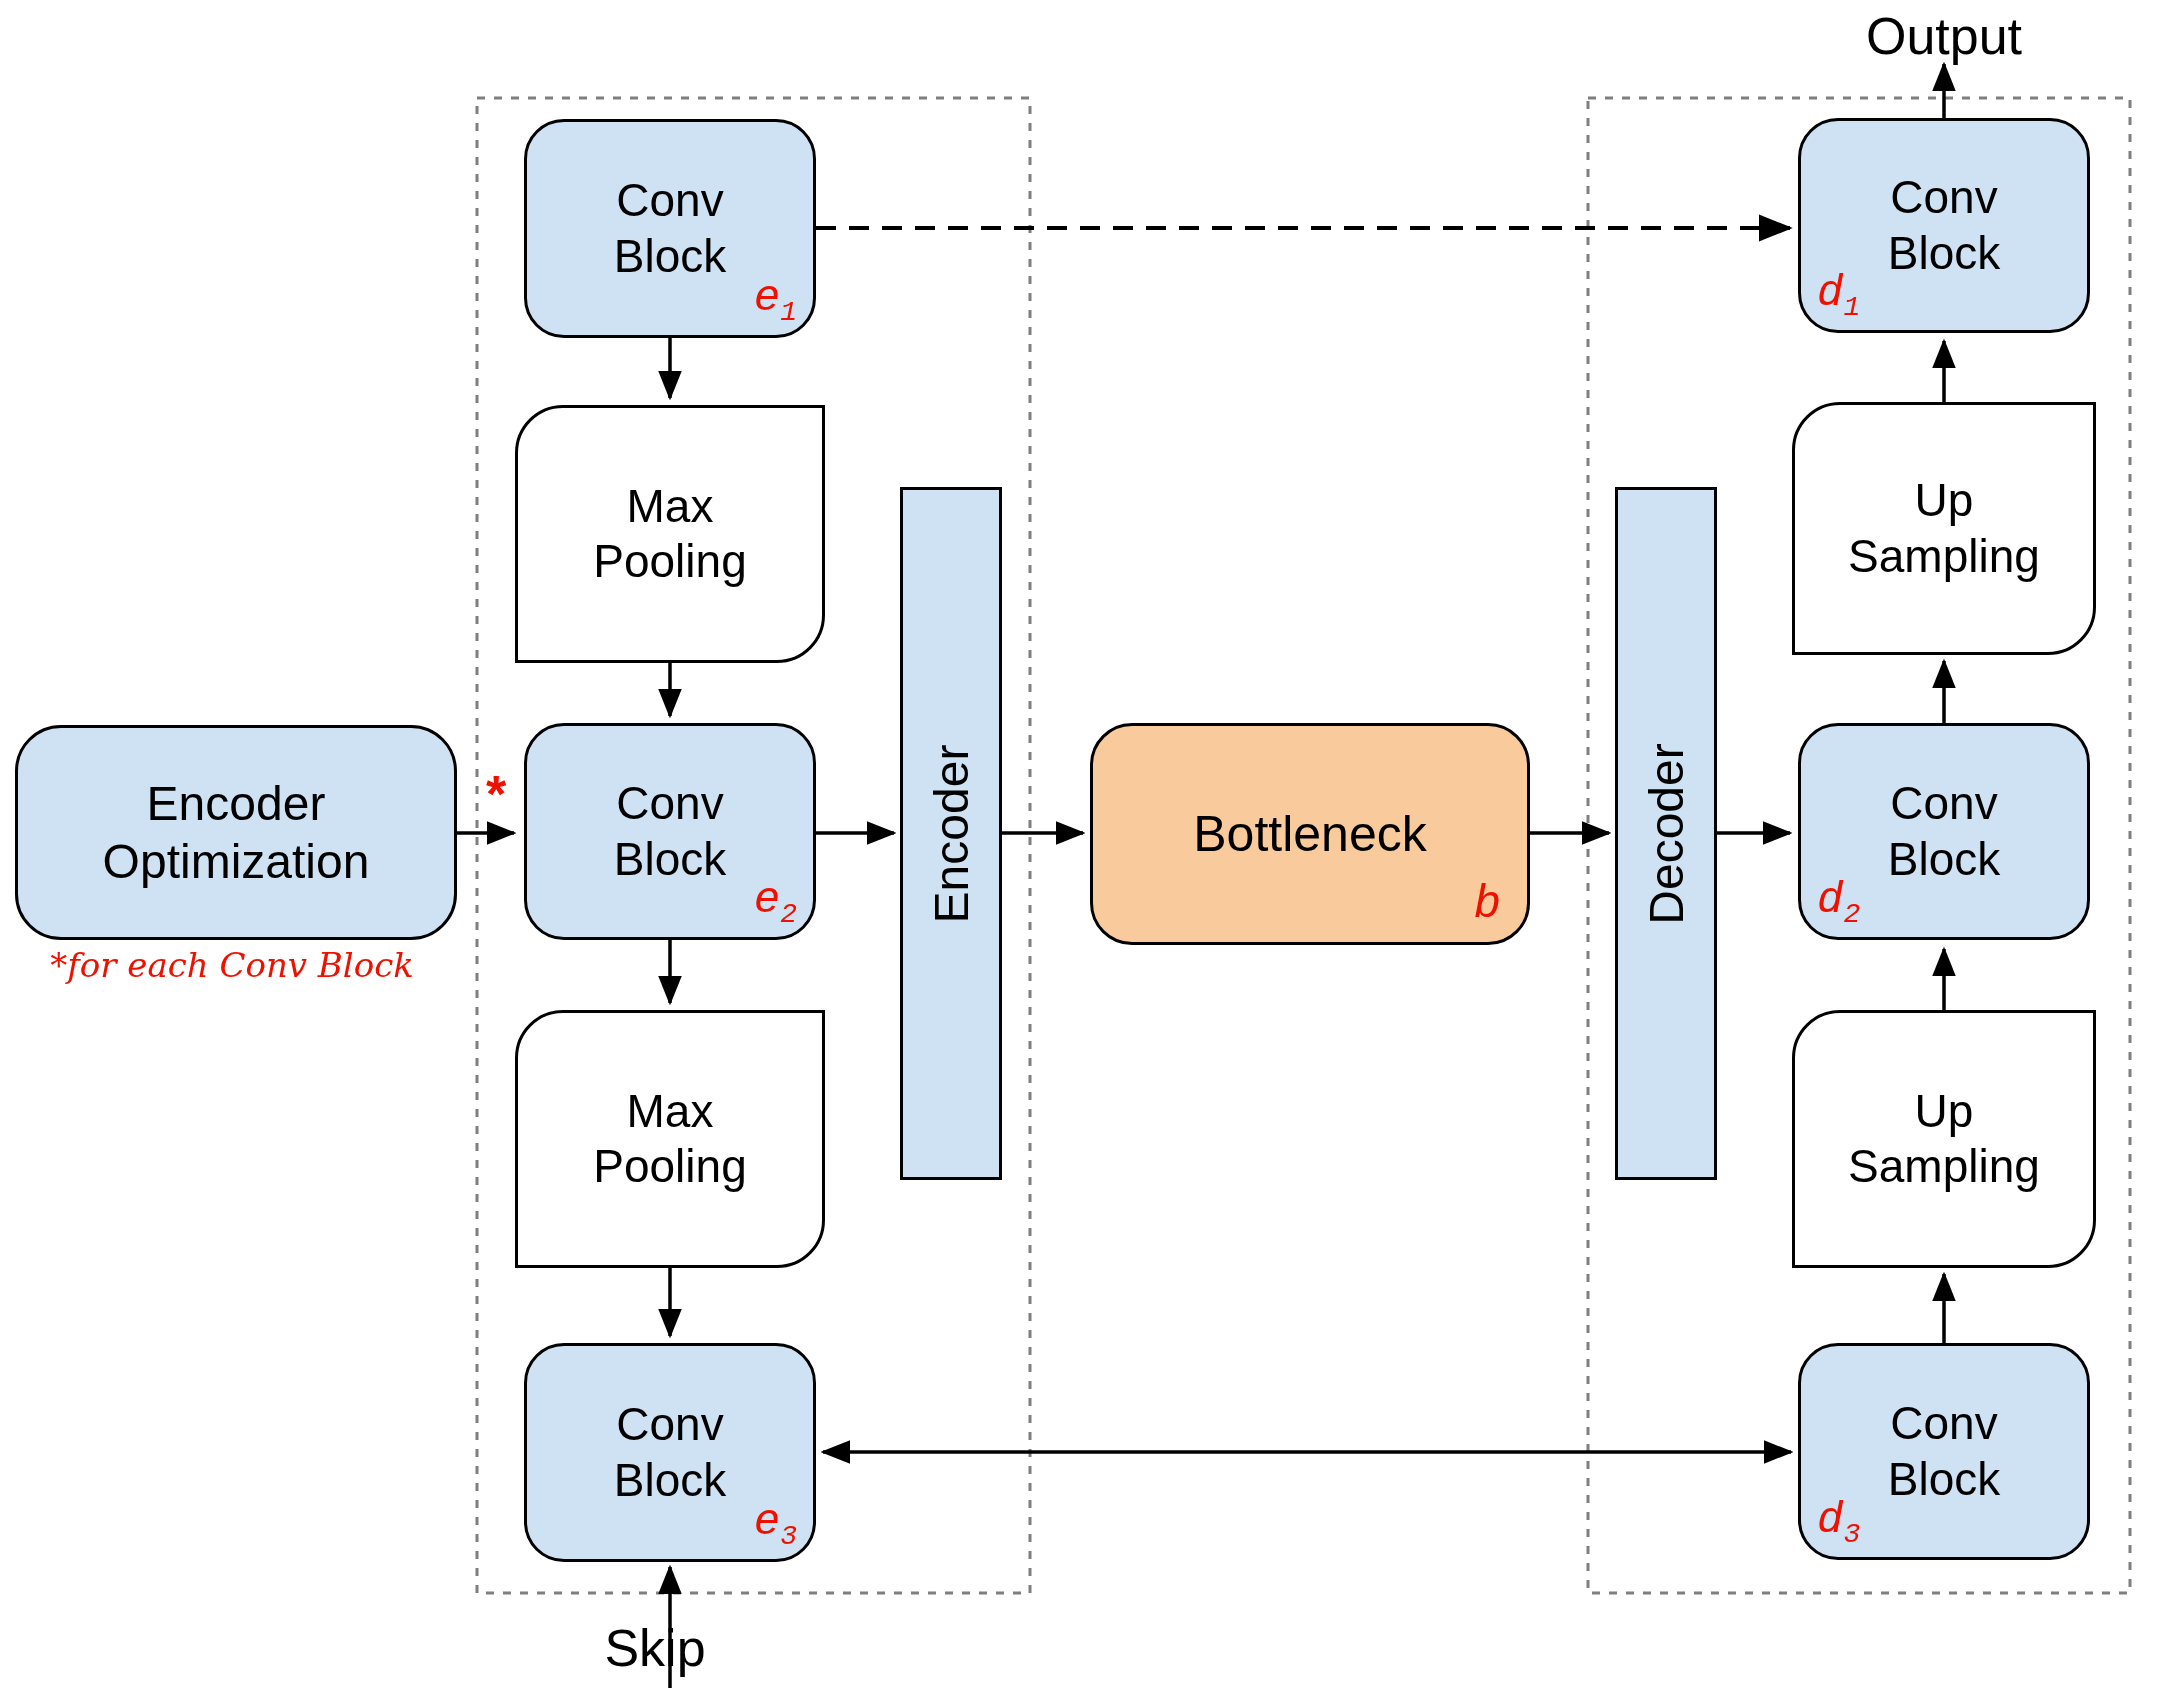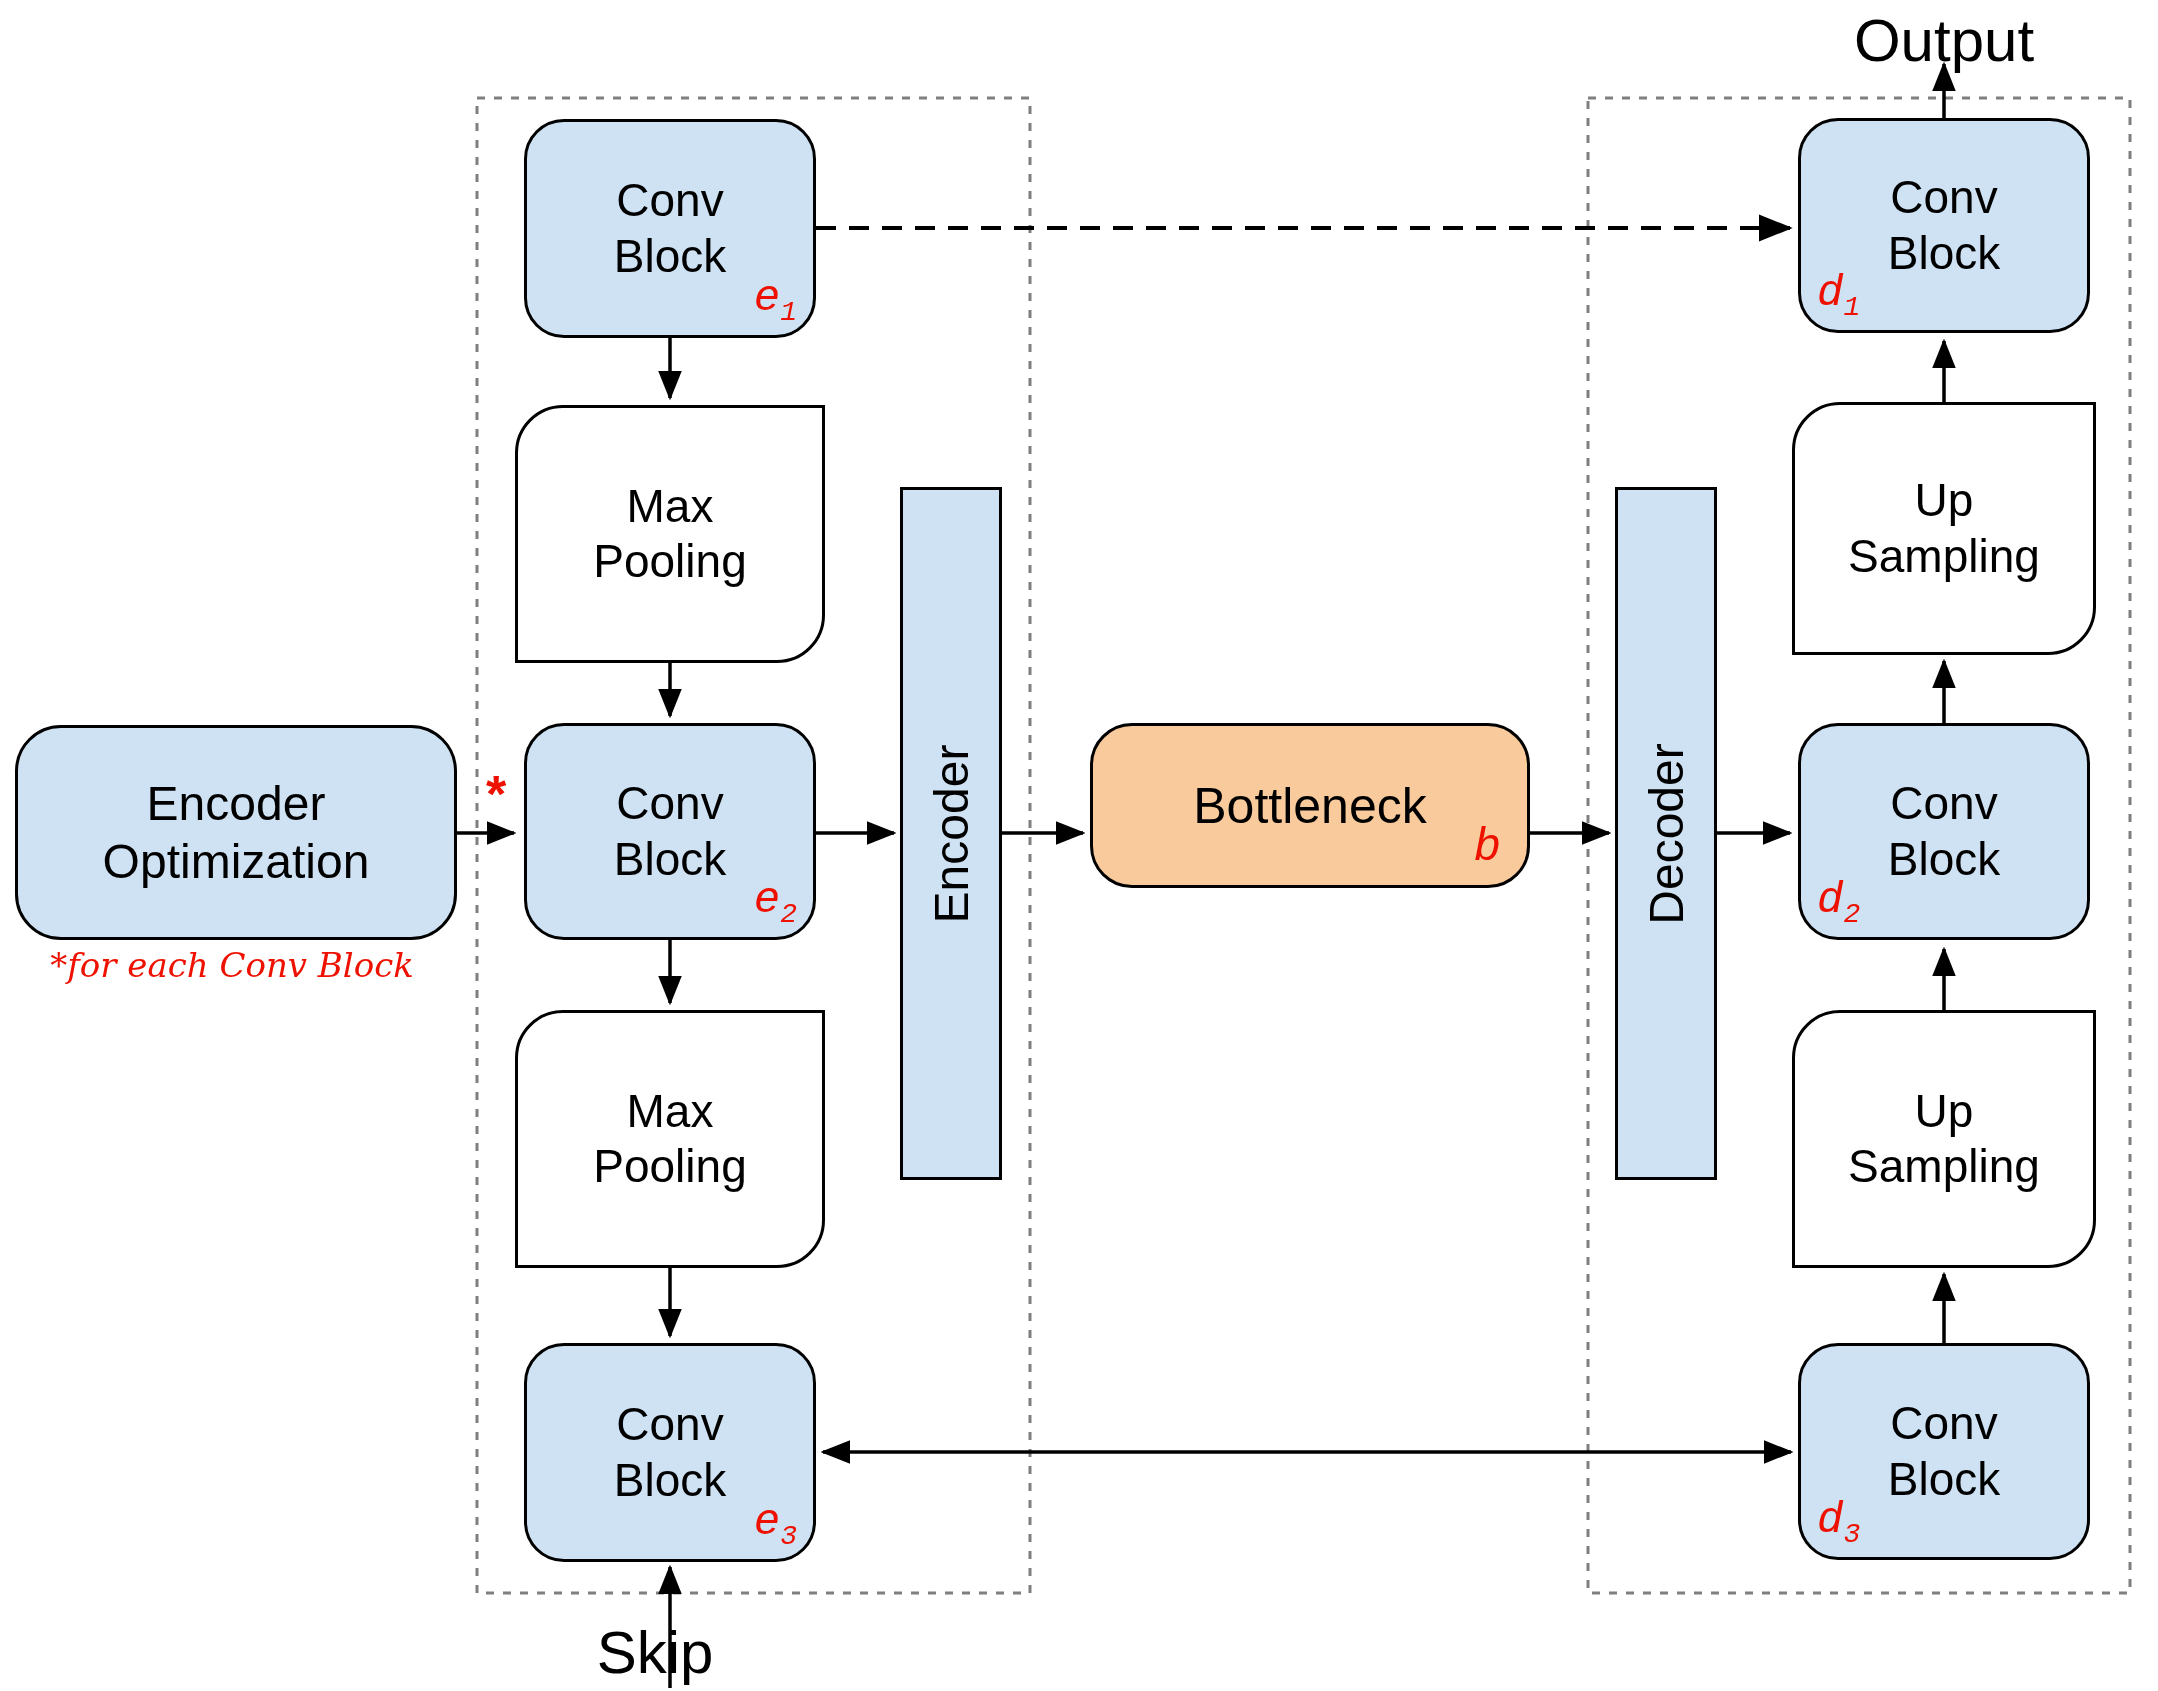--- a/index.html
+++ b/index.html
@@ -74,21 +74,21 @@
   .tag sub{font-size:28px;line-height:1;}
   .tag.br{right:16px;bottom:8px;}
   .tag.bl{left:16px;bottom:8px;}
   .freetext{
     position:absolute;
     transform:translateX(-50%);
     white-space:nowrap;
     color:#000;
     z-index:3;
   }
-  .big{font-size:60px;}
+  .big{font-size:52px;}
   .rednote{
     font-family:"DejaVu Serif",serif;
     font-style:italic;font-weight:normal;
     color:var(--accent-red);
     font-size:34px;
   }
   .redstar{
     color:var(--accent-red);
     font-weight:bold;
     font-size:52px;
@@ -158,21 +158,21 @@
 
   <div class="box conv" style="left:524px;top:1343px;width:292px;height:219px;">
     <span class="lbl">Conv Block</span>
     <span class="tag br"><i>e</i><sub>3</sub></span>
   </div>
 
   <div class="bar" style="left:900px;top:487px;width:102px;height:693px;">
     <span class="vlabel">Encoder</span>
   </div>
 
-  <div class="box bottleneck" style="left:1090px;top:723px;width:440px;height:165px;">
+  <div class="box bottleneck" style="left:1090px;top:723px;width:440px;height:222px;">
     <span class="lbl">Bottleneck</span>
     <span class="tag br" style="right:26px;font-size:46px;"><i>b</i><sub></sub></span>
   </div>
 
   <div class="bar" style="left:1615px;top:487px;width:102px;height:693px;">
     <span class="vlabel">Decoder</span>
   </div>
 
   <div class="box conv" style="left:1798px;top:118px;width:292px;height:215px;">
     <span class="lbl">Conv Block</span>

